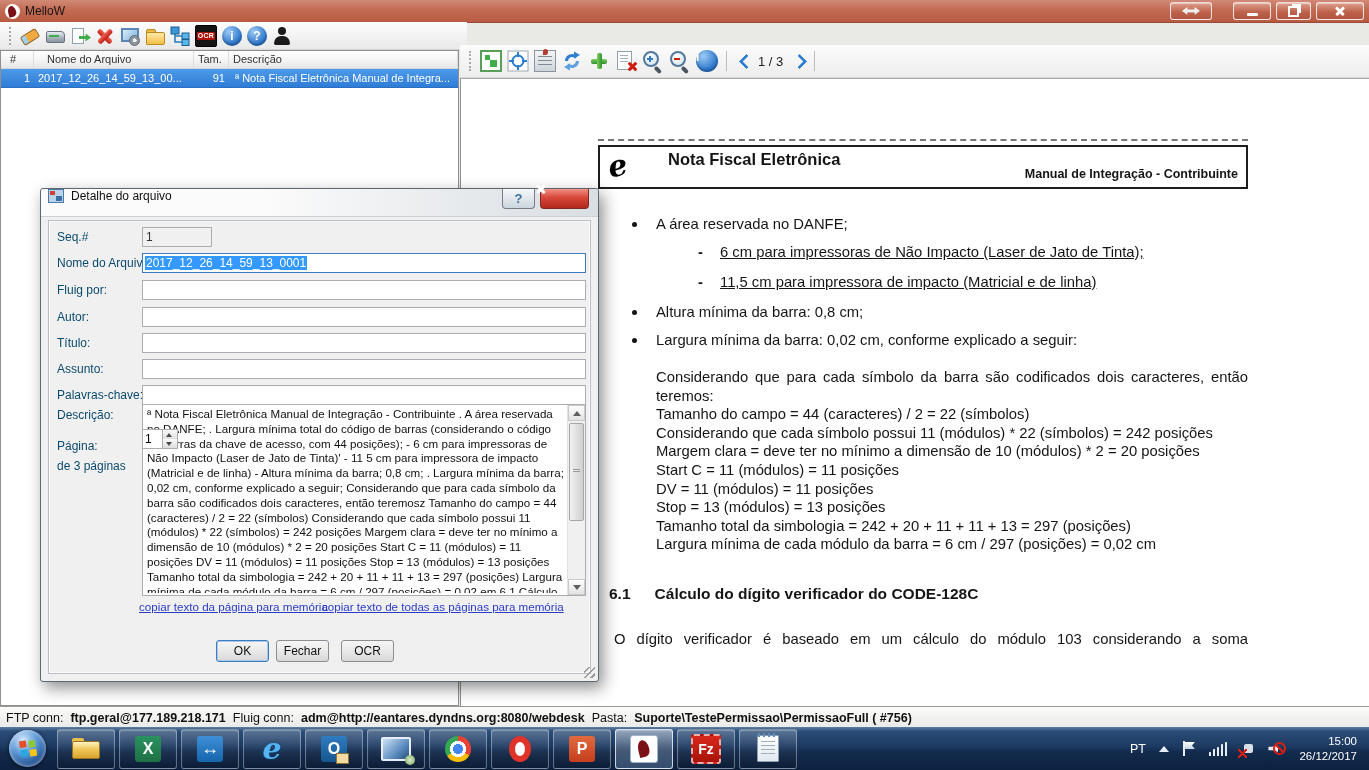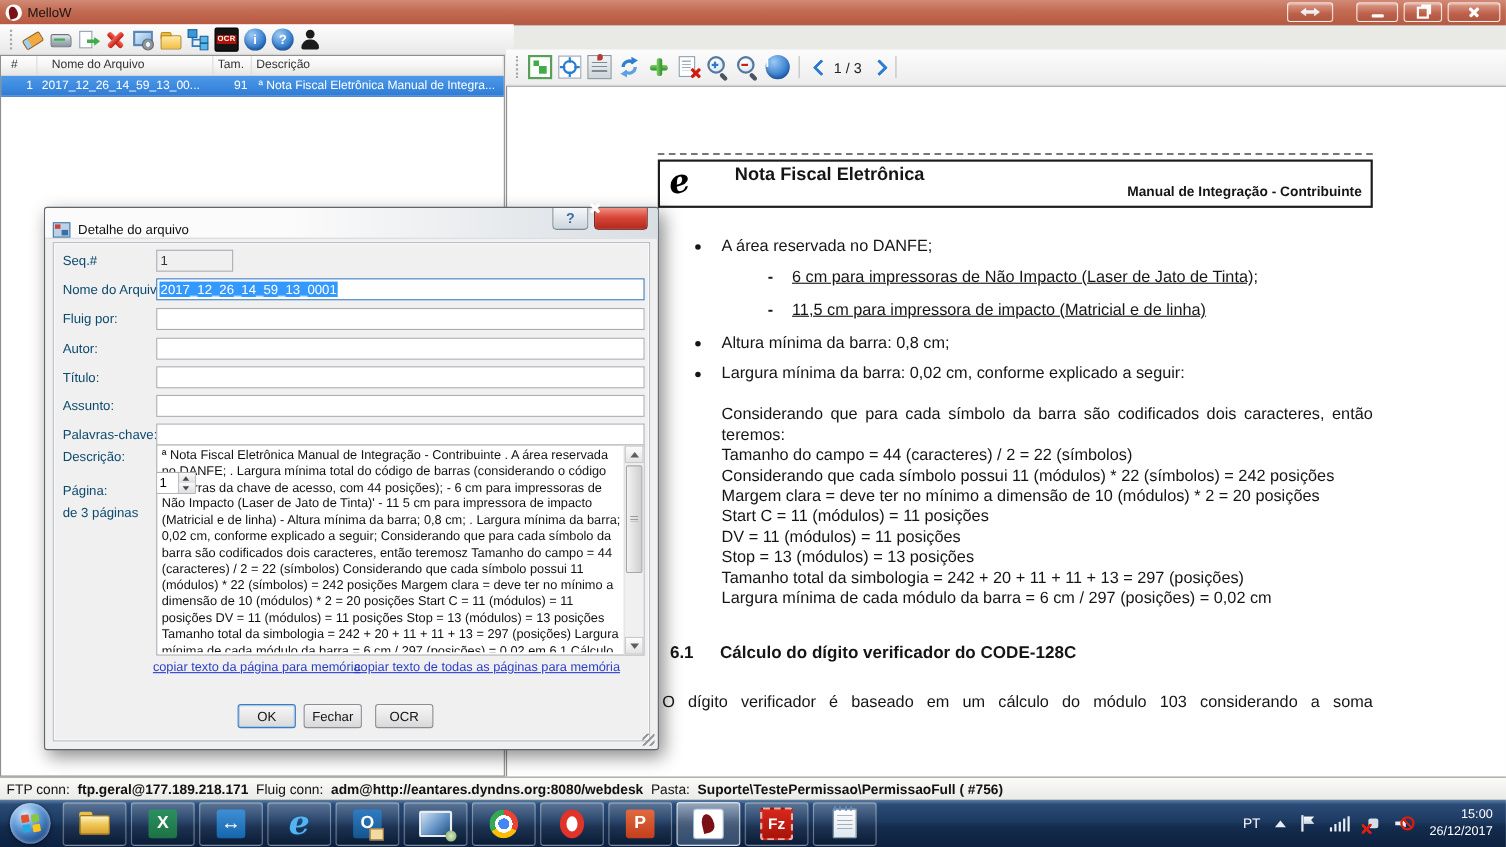--- a/index.html
+++ b/index.html
@@ -119,27 +119,27 @@
   .doc-title{position:absolute;left:68px;top:3px;font-weight:bold;font-size:16.5px}
   .doc-sub{position:absolute;right:8px;bottom:3px;font-weight:bold;font-size:12.5px}
   .bullet{position:relative;padding-left:58px;text-align:justify;margin-bottom:9px}
   .bullet::before{content:"";position:absolute;left:34px;top:7px;width:5px;height:5px;border-radius:50%;background:#151515}
   .bullet.gap-top{}
   .subitem{position:relative;padding-left:122px;margin-bottom:11px}
   .subitem::before{content:"-";position:absolute;left:100px;font-weight:bold}
   .subitem span{text-decoration:underline}
   .para{padding-left:58px;text-align:justify;line-height:18.6px;margin-top:18px}
   .doc-section{display:flex;gap:24px;font-weight:bold;margin:30px 0 0 11px;font-size:15.5px}
-  .doc-last{margin:27px 0 0 4px;text-align:justify;text-align-last:justify}
+  .doc-last{margin:27px 0 0 16px;text-align:justify;text-align-last:justify}
   
   .dialog{position:absolute;left:40px;top:188px;width:557px;height:492px;background:#f0f0f0;
           border:1px solid #5f676e;border-radius:3px;box-shadow:4px 6px 16px rgba(0,0,0,.45)}
   .dlg-titlebar{position:absolute;left:0;right:0;top:0;height:27px;border-radius:3px 3px 0 0;
       background:linear-gradient(90deg,#fbfbfb 40%,#d9dee3);border-bottom:1px solid #ccd1d6;
-      display:flex;align-items:flex-end;padding-left:7px}
+      display:flex;align-items:flex-start;padding-left:7px}
   .dlg-icon{width:14px;height:12px;margin-right:7px;position:relative;flex:none;background:#bcd2e8;border:1px solid #4a7aa8}
   .dlg-icon::before{content:"";position:absolute;left:1px;top:1px;width:5px;height:4px;background:#d04237}
   .dlg-icon::after{content:"";position:absolute;right:1px;bottom:1px;width:6px;height:5px;background:#3a6ea5}
   .dlg-title{font-size:12px;color:#111}
   .dlg-btns{position:absolute;top:0;right:9px;display:flex;gap:5px}
   .dlg-help{width:31px;height:19px;border:1px solid #767d84;border-top:none;border-radius:0 0 4px 4px;
       background:linear-gradient(#f6f8fa,#ccd6de);color:#3a6ea5;font-weight:bold;font-size:13px;
       display:flex;align-items:center;justify-content:center}
   .dlg-close{width:47px;height:19px;border:1px solid #7a2c23;border-top:none;border-radius:0 0 4px 4px;
       background:linear-gradient(#f09184,#d8473a 45%,#b22a1d);position:relative}

